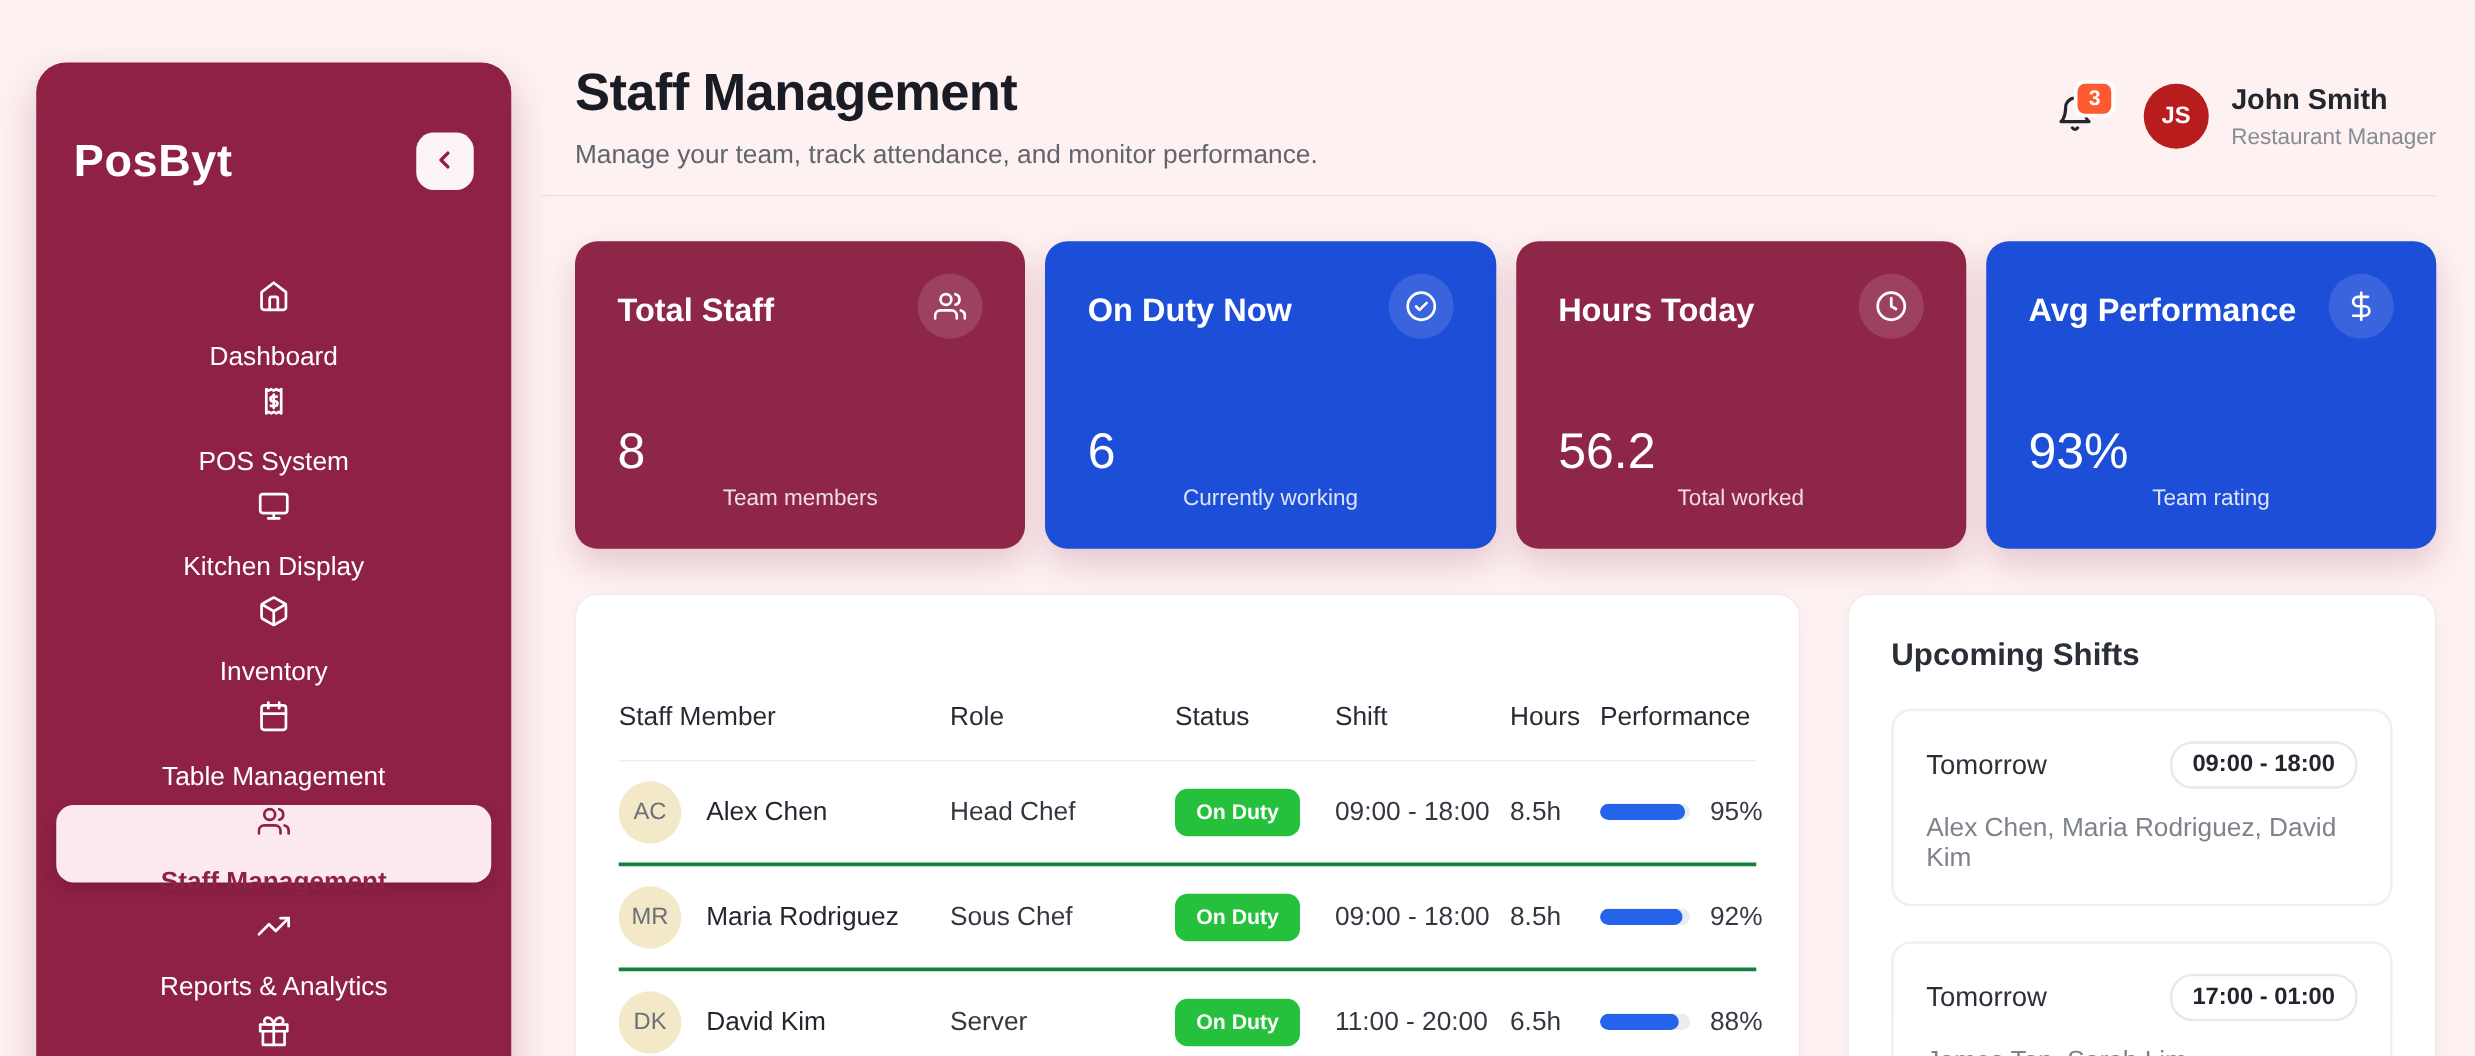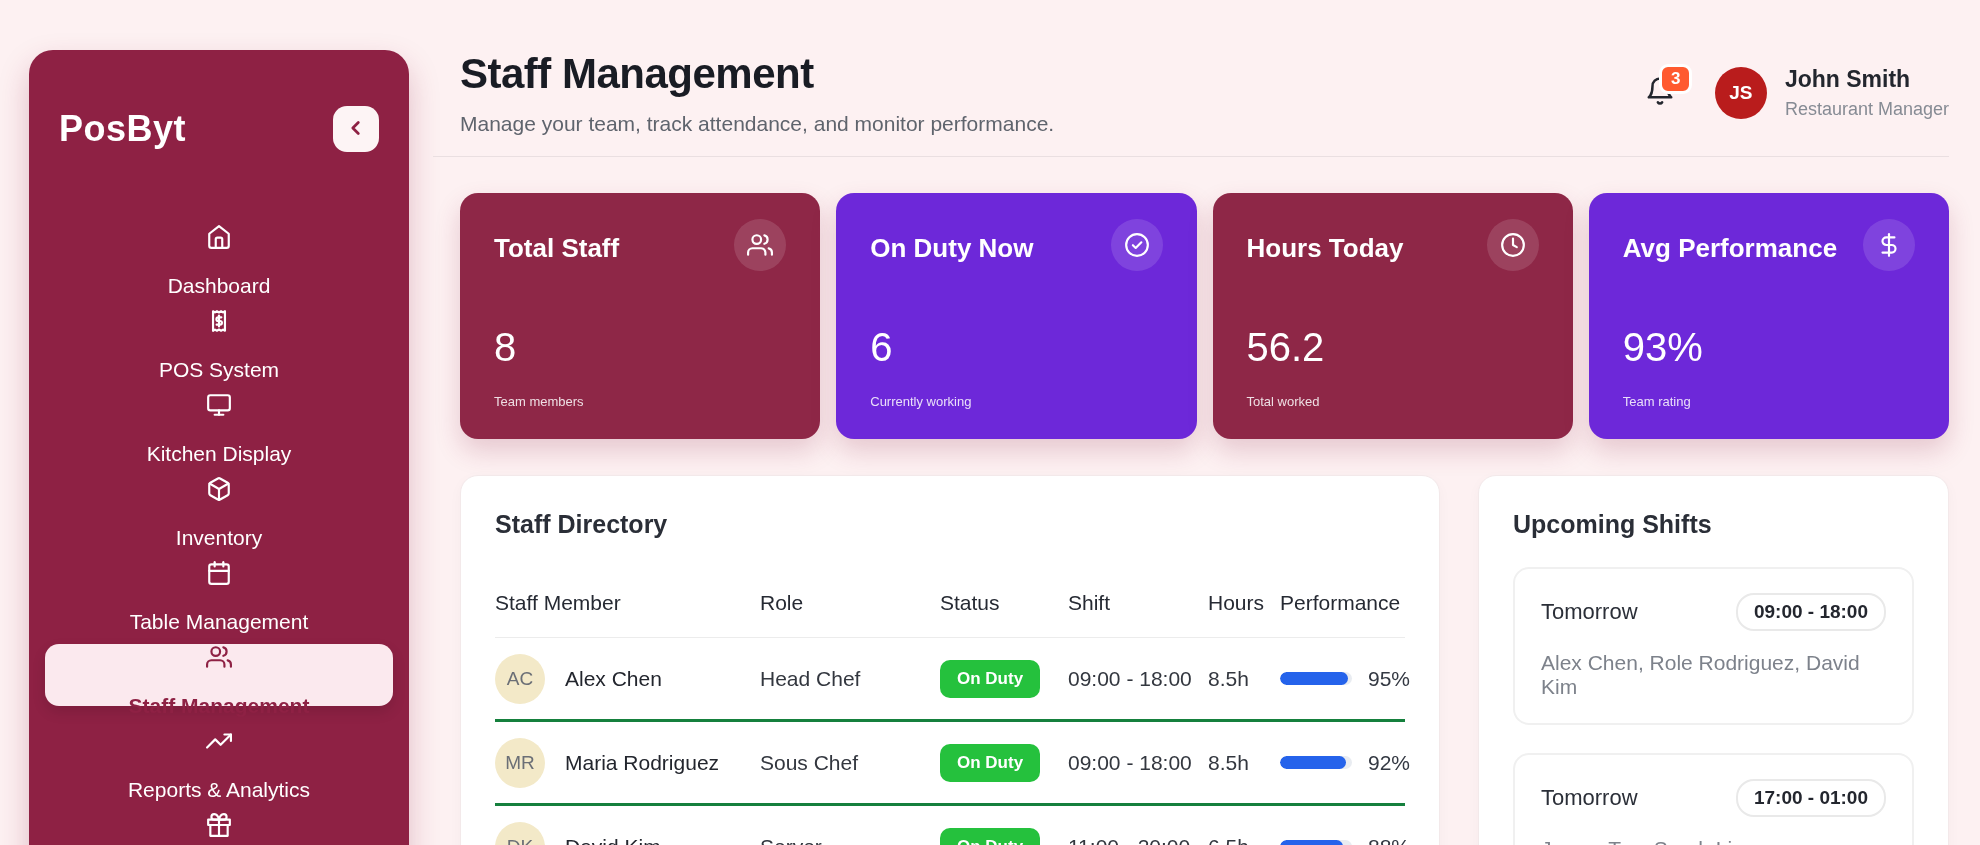--- a/index.html
+++ b/index.html
@@ -77,31 +77,31 @@
   .user-role { margin-top: 6px; font-size: 18px; color: #868b94; }
 
   
   .stats { margin-top: 36px; display: grid; grid-template-columns: repeat(4, 1fr); gap: 16px; }
   .stat {
     height: 246px; border-radius: 18px; padding: 26px 34px 30px 34px;
     color: #ffffff; display: flex; flex-direction: column;
     box-shadow: 0 12px 26px rgba(142,33,68,.20);
   }
   .stat.dark { background: #8e2747; }
-  .stat.light { background: #6d28d9; }
+  .stat.light { background: #1d4ed8; }
   .stat-top { display: flex; align-items: flex-start; justify-content: space-between; }
   .stat-title { font-size: 26px; font-weight: 700; margin-top: 14px; }
   .stat-ic {
     width: 52px; height: 52px; border-radius: 50%;
     background: rgba(255,255,255,.13);
     display: flex; align-items: center; justify-content: center;
   }
   .stat-ic svg { width: 26px; height: 26px; }
   .stat-value { margin-top: auto; font-size: 40px; font-weight: 400; }
-  .stat-sub { margin-top: 24px; font-size: 13px; opacity: .85; }
+  .stat-sub { margin-top: 4px; font-size: 18px; opacity: .85; text-align: center; }
 
   
   .content { margin-top: 36px; display: grid; grid-template-columns: 980px 1fr; gap: 38px; }
   .panel {
     background: #ffffff; border: 1px solid #f3e9ea; border-radius: 18px;
     padding: 34px; height: 580px;
     box-shadow: 0 4px 14px rgba(0,0,0,.03);
   }
   .panel-title { font-size: 25px; font-weight: 600; color: #2a2e37; }
 
@@ -333,21 +333,20 @@
             </div>
         </div>
         <div class="stat-value">93%</div>
         <div class="stat-sub">Team rating</div>
       </div>
     </section>
 
     <section class="content">
 
       <div class="panel">
-        <div class="panel-title">Staff Directory</div>
         <div class="stafftable">
           <div class="t-head">
             <span>Staff Member</span>
             <span>Role</span>
             <span>Status</span>
             <span>Shift</span>
             <span>Hours</span>
             <span>Performance</span>
           </div>
 
@@ -405,21 +404,21 @@
       </div>
 
       <div class="panel">
         <div class="panel-title">Upcoming Shifts</div>
 
         <div class="shift-card">
           <div class="shift-top">
             <div class="shift-day">Tomorrow</div>
             <div class="time-chip">09:00 - 18:00</div>
           </div>
-          <div class="shift-names">Alex Chen, Role Rodriguez, David Kim</div>
+          <div class="shift-names">Alex Chen, Maria Rodriguez, David Kim</div>
         </div>
 
         <div class="shift-card">
           <div class="shift-top">
             <div class="shift-day">Tomorrow</div>
             <div class="time-chip">17:00 - 01:00</div>
           </div>
           <div class="shift-names">James Tan, Sarah Lim</div>
         </div>
 

